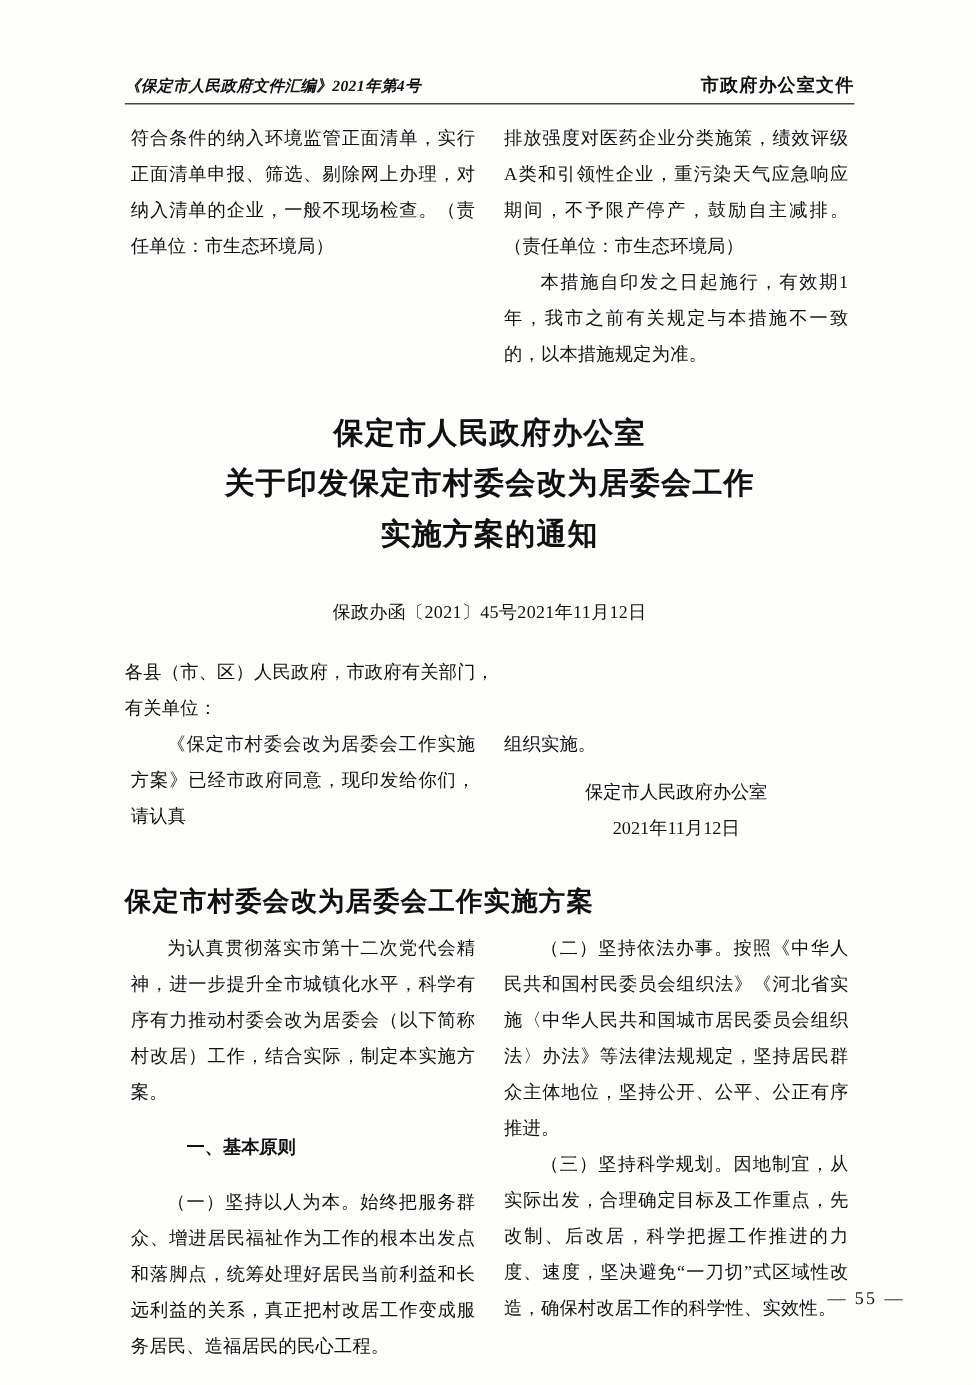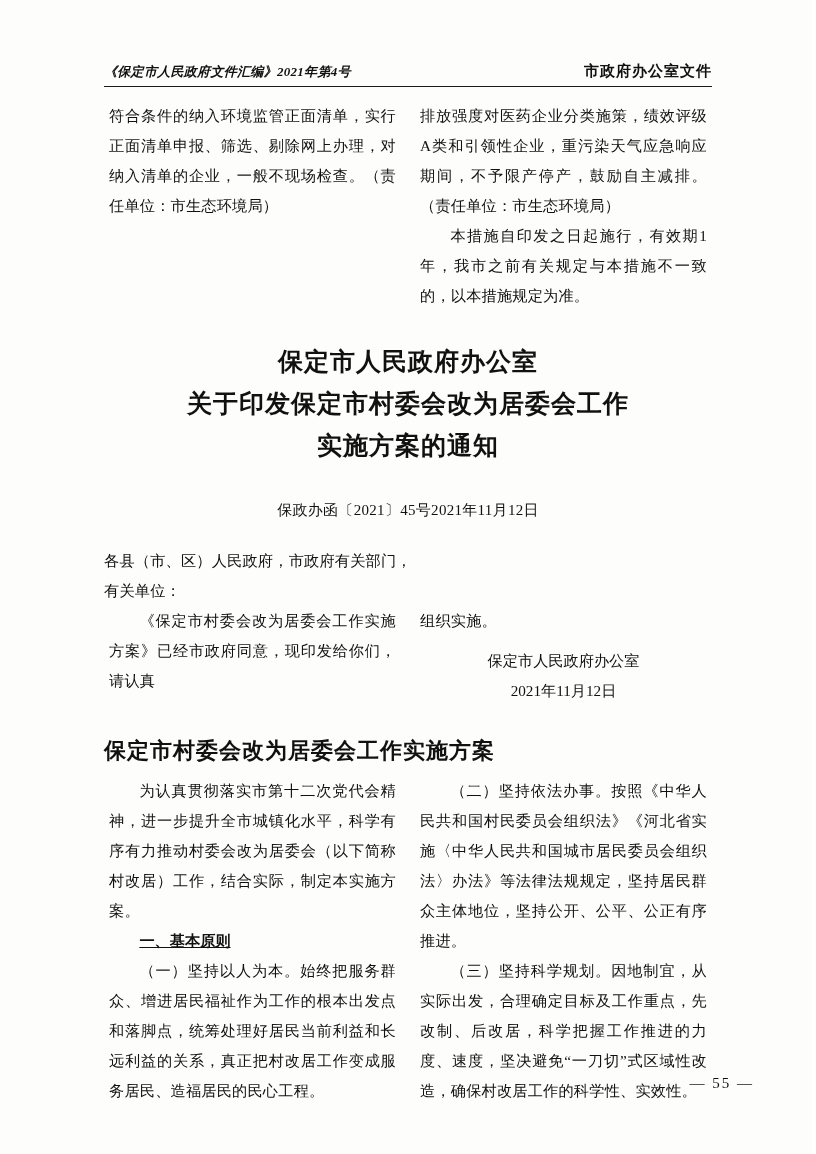--- a/index.html
+++ b/index.html
@@ -108,22 +108,21 @@
     font-size: 22px;
     letter-spacing: 1px;
     margin-top: 30px;
     margin-bottom: 10px;
   }
   .sub-head {
     text-indent: 2em;
     font-weight: bold;
     font-size: 15.2px;
     line-height: 30px;
-    margin: 0;
-    text-decoration: underline;
+    margin: 16px;
   }
   .pagenum {
     position: absolute;
     left: 0;
     right: 0;
     bottom: 62px;
     text-align: right;
     padding-right: 58px;
     font-size: 15px;
     letter-spacing: 2px;

